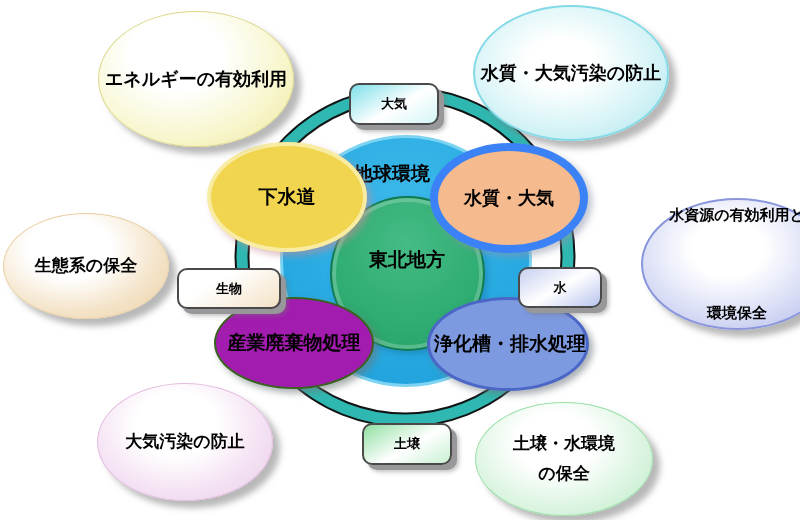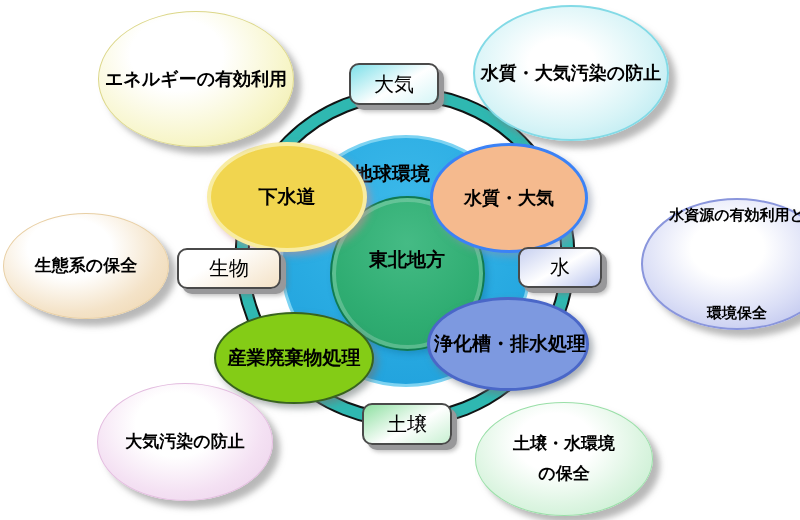--- a/index.html
+++ b/index.html
@@ -26,30 +26,30 @@
   .ctr-txt{display:flex;align-items:center;justify-content:center;font-weight:bold;}
   #globe-label{left:330px;top:151px;width:124px;height:26px;font-size:19px;margin-top:10px;}
   #tohoku-label{left:334px;top:247px;width:146px;height:26px;font-size:19px;}
   
   .sat{border-radius:50%;box-sizing:border-box;display:flex;flex-direction:column;
        align-items:center;justify-content:center;font-weight:bold;font-size:19px;
        line-height:30px;text-align:center;}
   #sat-sewerage{left:207px;top:142px;width:160px;height:110px;background:#f1d54f;
     border:4px solid #f8eca2;box-shadow:4px 4px 7px rgba(200,140,150,.55);}
   #sat-analysis{left:430px;top:143px;width:158px;height:110px;background:#f5ba8e;
-    border:3px solid #3b82f6;box-shadow:4px 4px 7px rgba(140,150,170,.55);font-size:18px;line-height:33px;}
-  #sat-industrial{left:214px;top:312px;width:160px;height:92px;background:#84cc16;
+    border:8px solid #3b82f6;box-shadow:4px 4px 7px rgba(140,150,170,.55);font-size:18px;line-height:33px;}
+  #sat-industrial{left:214px;top:297px;width:160px;height:92px;background:#a21caf;
     border:2px solid #38621f;box-shadow:4px 4px 7px rgba(110,120,120,.6);}
   #sat-septic{left:427px;top:297px;width:162px;height:94px;background:#7d99e0;
     border:3px solid #4a67c8;box-shadow:4px 4px 7px rgba(110,120,130,.6);align-items:flex-end;}
   
   .tag{box-sizing:border-box;border-radius:10px;border:2px solid #4a4a4a;
        display:flex;align-items:center;justify-content:center;
-       font-weight:normal;font-size:20px;
-       box-shadow:5px 5px 0 #98989a, 7px 7px 4px rgba(120,120,120,.45);}
+       font-weight:bold;font-size:13px;
+       box-shadow:5px 5px 0 #98989a, 7px 7px 4px rgba(120,120,120,.45);margin-top:20px;}
   #tag-air{left:349px;top:63px;width:90px;height:42px;
     background:linear-gradient(150deg,#7ee0e9 0%,#ffffff 55%,#d5f5f7 100%);}
   #tag-biology{left:177px;top:248px;width:104px;height:41px;
     background:linear-gradient(150deg,#ffffff 35%,#f4e2c6 100%);}
   #tag-water{left:518px;top:247px;width:84px;height:41px;
     background:linear-gradient(150deg,#c7d0f0 0%,#ffffff 50%,#b9c4ee 100%);}
   #tag-soil{left:362px;top:403px;width:90px;height:42px;
     background:linear-gradient(150deg,#8fe0a2 0%,#ffffff 55%,#c8f0d2 100%);}
   
   .goal{border-radius:50%;box-sizing:border-box;display:flex;flex-direction:column;

